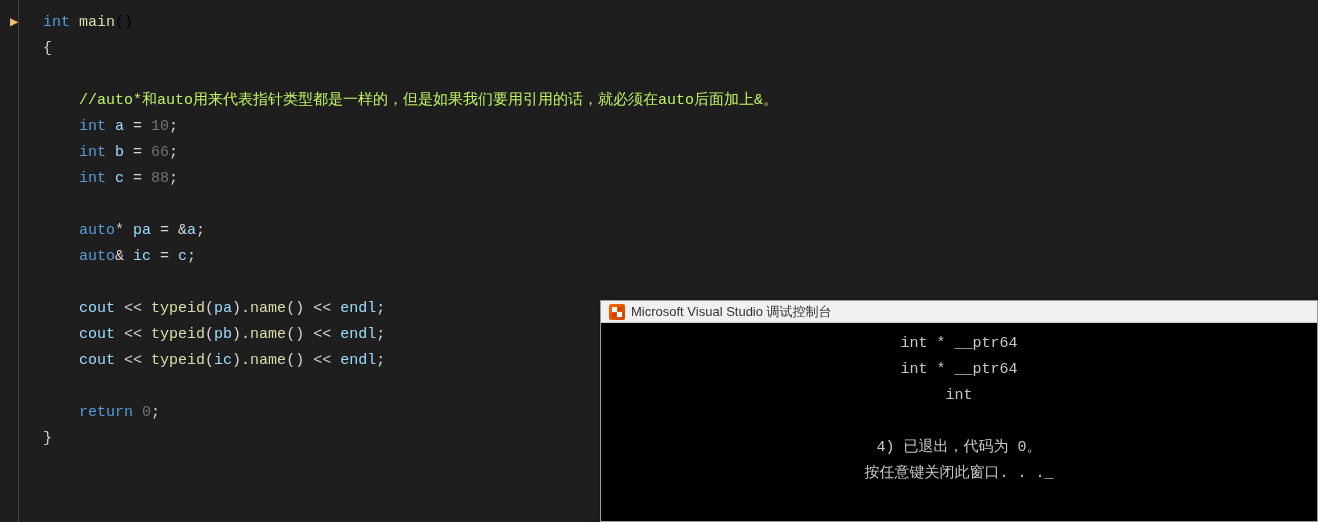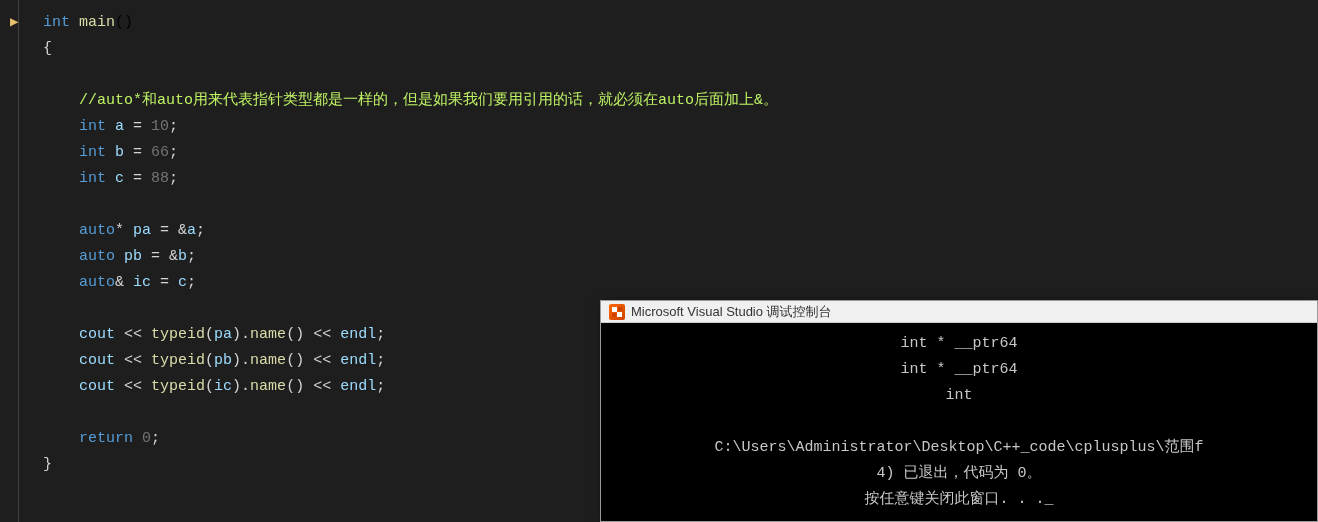--- a/index.html
+++ b/index.html
@@ -170,24 +170,20 @@
   <div class="code-line">
     <span class="line-indicator"></span>
     <span class="code-content"> </span>
   </div>
 
   <div class="code-line">
     <span class="line-indicator"></span>
     <span class="code-content">    <span class="kw">auto</span><span class="plain">* </span><span class="var">pa</span><span class="plain"> = &amp;</span><span class="var">a</span><span class="plain">;</span></span>
   </div>
 
-  <div class="code-line">
-    <span class="line-indicator"></span>
-    <span class="code-content">    <span class="kw">auto</span><span class="plain"> </span><span class="var">pb</span><span class="plain"> = &amp;</span><span class="var">b</span><span class="plain">;</span></span>
-  </div>
 
   <div class="code-line">
     <span class="line-indicator"></span>
     <span class="code-content">    <span class="kw">auto</span><span class="plain">&amp; </span><span class="var">ic</span><span class="plain"> = </span><span class="var">c</span><span class="plain">;</span></span>
   </div>
 
   <div class="code-line">
     <span class="line-indicator"></span>
     <span class="code-content"> </span>
   </div>
@@ -232,19 +228,18 @@
           <rect width="4" height="4" fill="#cc4400" x="1" y="7"></rect>
         </svg>
       </div>
       <span class="debug-title-text">Microsoft Visual Studio 调试控制台</span>
     </div>
     <div class="debug-body">
       <div class="debug-line">int * __ptr64</div>
       <div class="debug-line">int * __ptr64</div>
       <div class="debug-line">int</div>
       <div class="debug-line">&nbsp;</div>
-      <div class="debug-line">C:\Users\Administrator\Desktop\C++_code\cplusplus\范围f</div>
       <div class="debug-line">4) 已退出，代码为 0。</div>
       <div class="debug-line">按任意键关闭此窗口. . ._</div>
     </div>
   </div>
 
 </div>
 
 </body></html>

